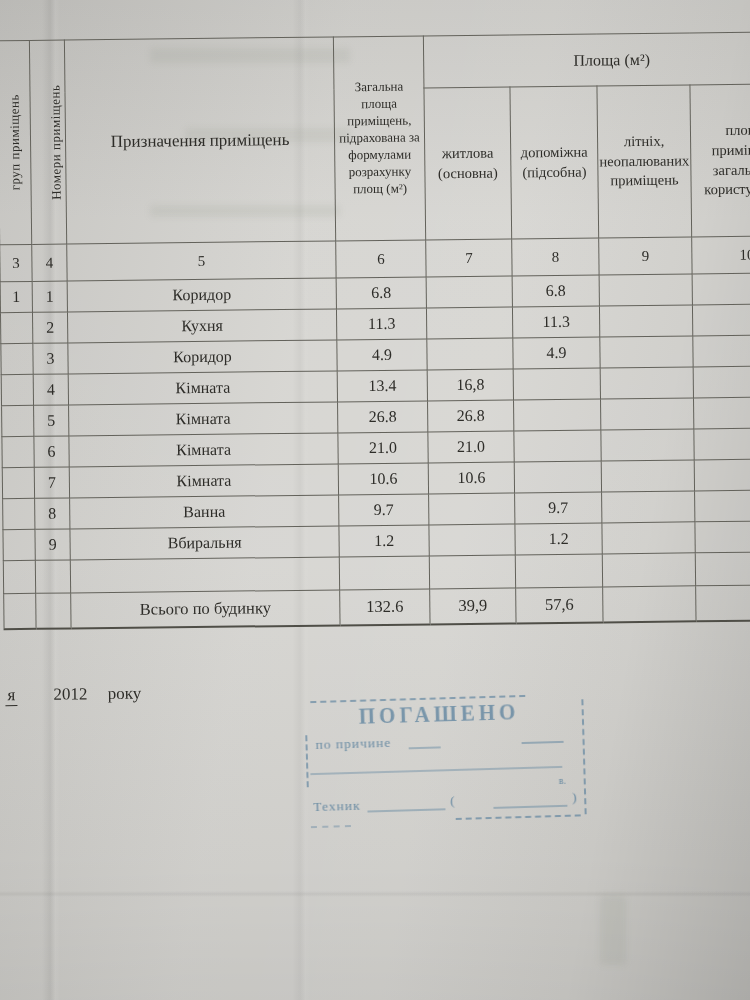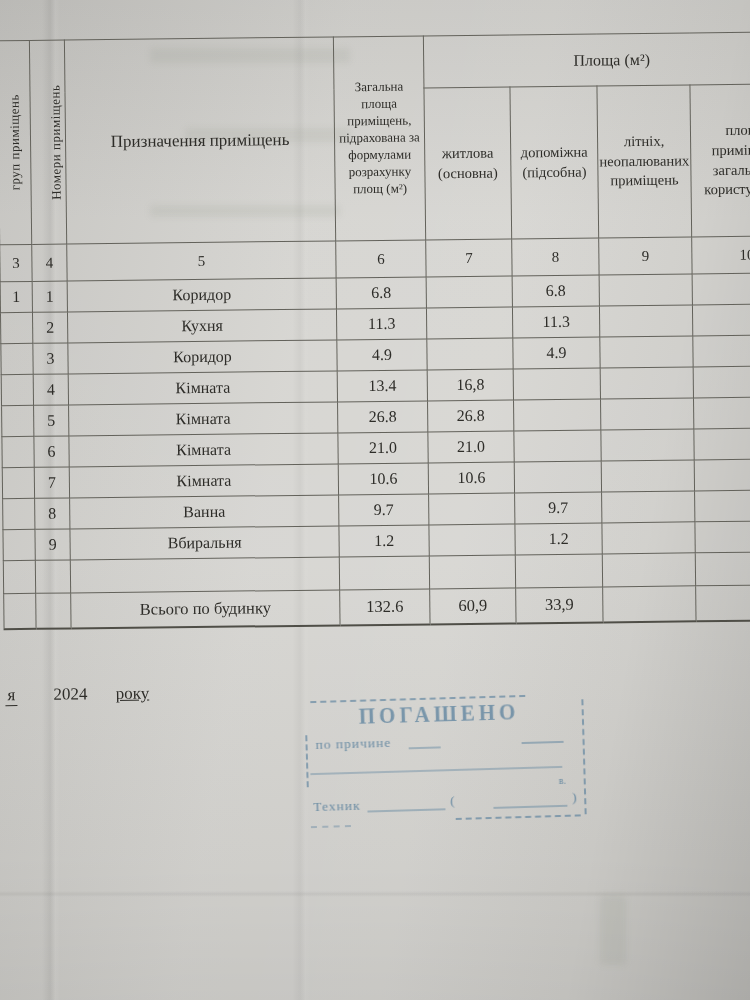--- a/index.html
+++ b/index.html
@@ -33,21 +33,21 @@
   .blankrow td{height:32px;}
   .r-total td{font-size:16.5px;font-weight:bold;height:34px;}
   .vwrap{display:flex;align-items:center;justify-content:center;height:202px;}
   .vtext{writing-mode:vertical-rl;transform:rotate(180deg);font-size:13px;letter-spacing:0.5px;white-space:nowrap;}
   .vnudge{margin-left:16px;}
   .cell-pad{padding:3px 4px;}
 
   .footer-line{position:absolute;left:0;top:681px;font-size:17px;}
   .frag{display:inline-block;margin-left:2px;border-bottom:1px solid #2e2d29;padding:0 2px;}
   .yr{display:inline-block;margin-left:32px;}
-  .yw{display:inline-block;margin-left:24px;text-decoration:underline;}
+  .yw{display:inline-block;margin-left:16px;}
 
   
   #stamp{position:absolute;left:300px;top:694px;width:287px;height:138px;
          transform:rotate(-1deg);filter:blur(0.35px);mix-blend-mode:multiply;
          color:rgba(56,106,143,0.78);}
   #stamp .ln{position:absolute;background:rgba(56,106,143,0.55);height:2px;}
   #stamp .ln-dot{position:absolute;border-top:2px dashed rgba(56,106,143,0.5);height:0;}
   #stamp .vln{position:absolute;border-left:2px dashed rgba(56,106,143,0.5);width:0;}
   .stamp-title{position:absolute;left:56px;top:9px;font-size:21px;font-weight:bold;letter-spacing:4px;
          opacity:0.75;transform:scaleY(1.05);}
@@ -214,31 +214,31 @@
         <td></td>
         <td></td>
         <td></td>
         <td></td>
       </tr>
       <tr class="r-total">
         <td></td>
         <td></td>
         <td>Всього по будинку</td>
         <td>132.6</td>
-        <td>60,9</td>
-        <td>33,9</td>
+        <td>39,9</td>
+        <td>57,6</td>
         <td></td>
         <td></td>
       </tr>
       </tbody>
     </table>
 
     <div class="footer-line">
       <span class="frag">я</span>
-      <span class="yr">2024</span>
+      <span class="yr">2012</span>
       <span class="yw">року</span>
     </div>
 
     <div id="stamp">
       <div class="ln-dot" style="left:8px;top:4px;width:215px"></div>
       <div class="stamp-title">ПОГАШЕНО</div>
       <div class="stamp-txt" style="left:12px;top:40px">по причине</div>
       <div class="ln" style="left:105px;top:53px;width:32px;opacity:.6"></div>
       <div class="ln" style="left:218px;top:51px;width:42px;opacity:.7"></div>
       <div class="ln" style="left:6px;top:76px;width:252px;opacity:.55"></div>

